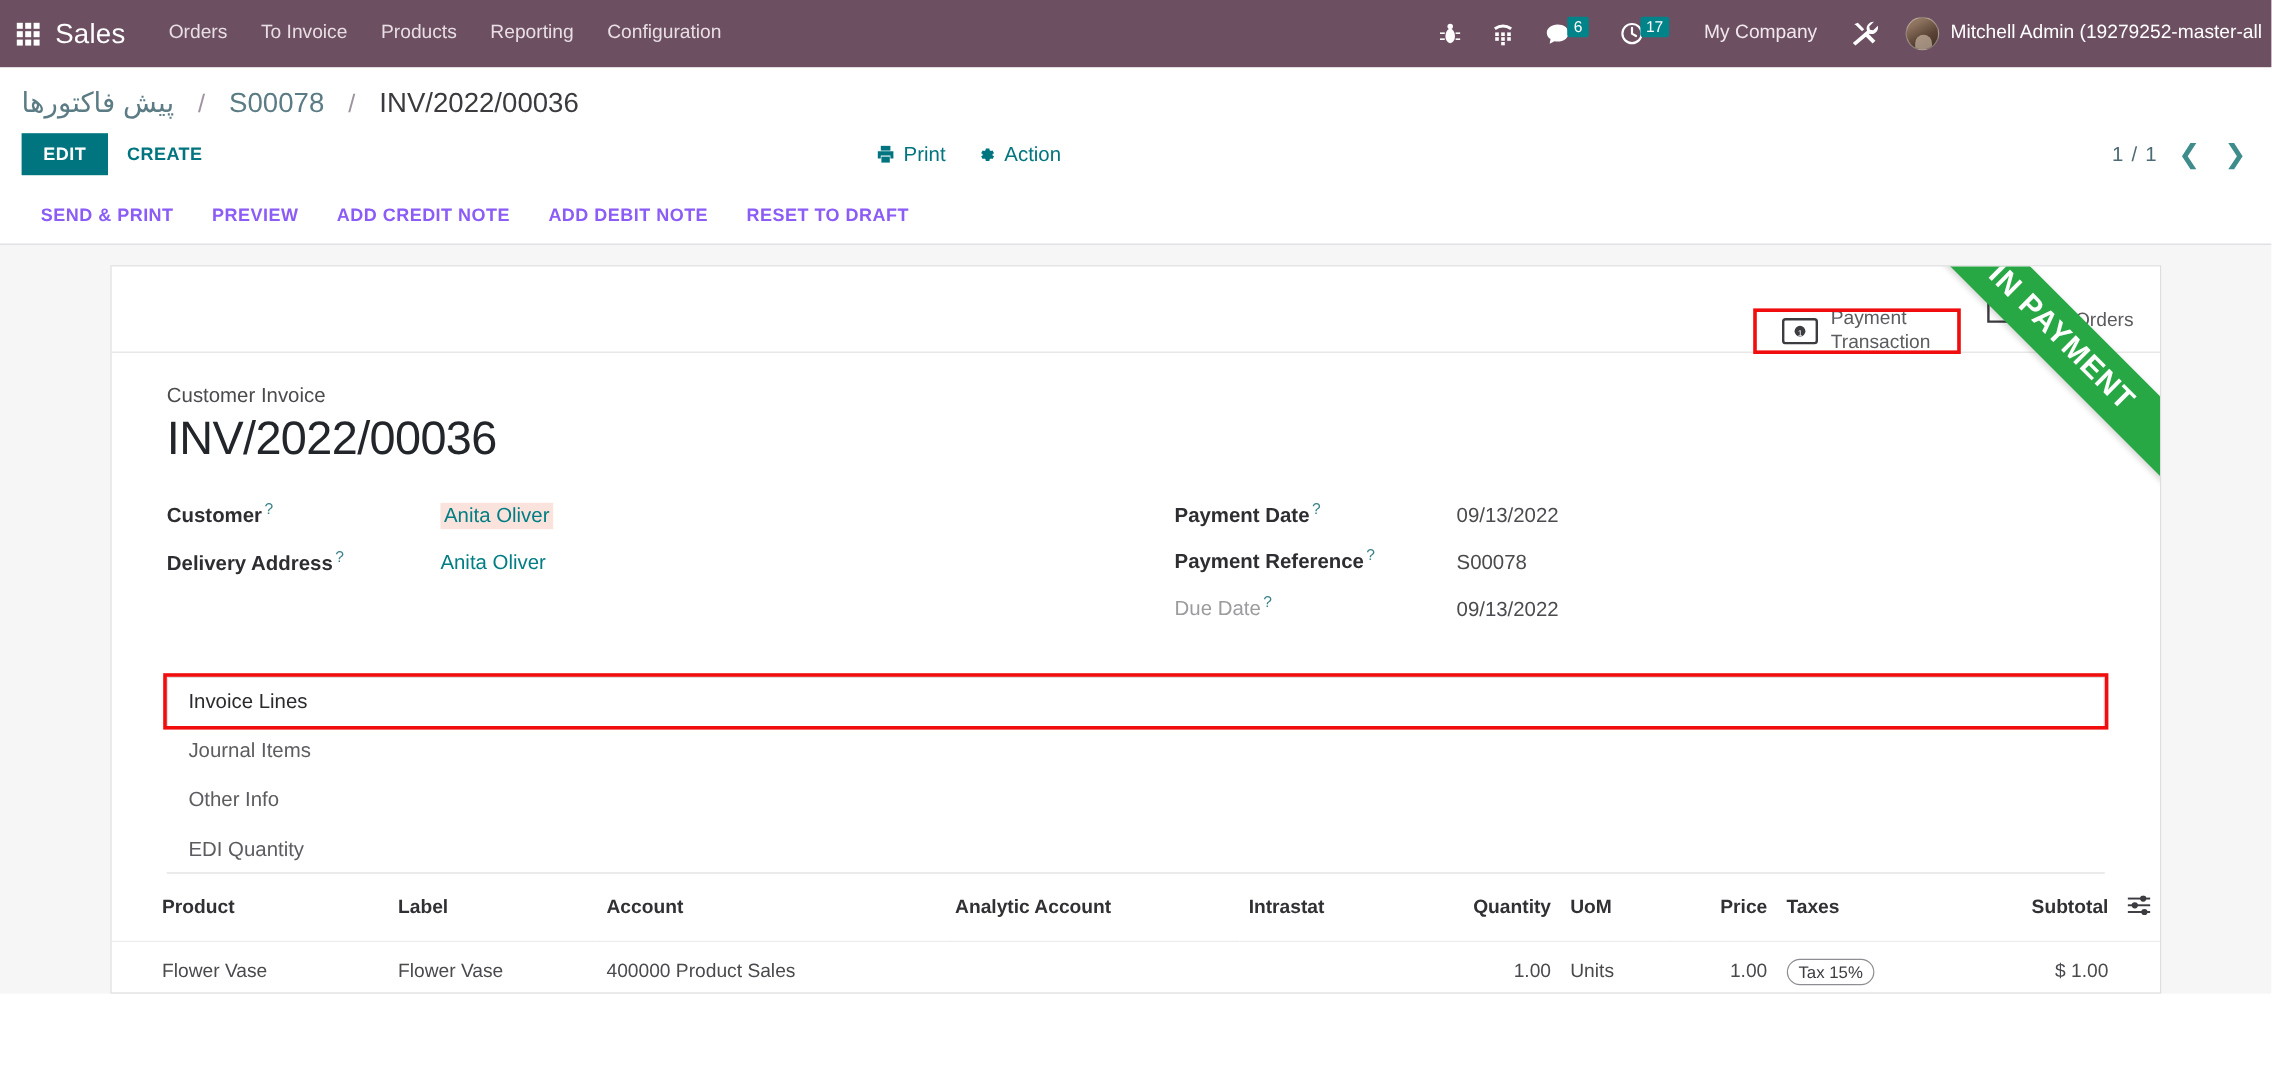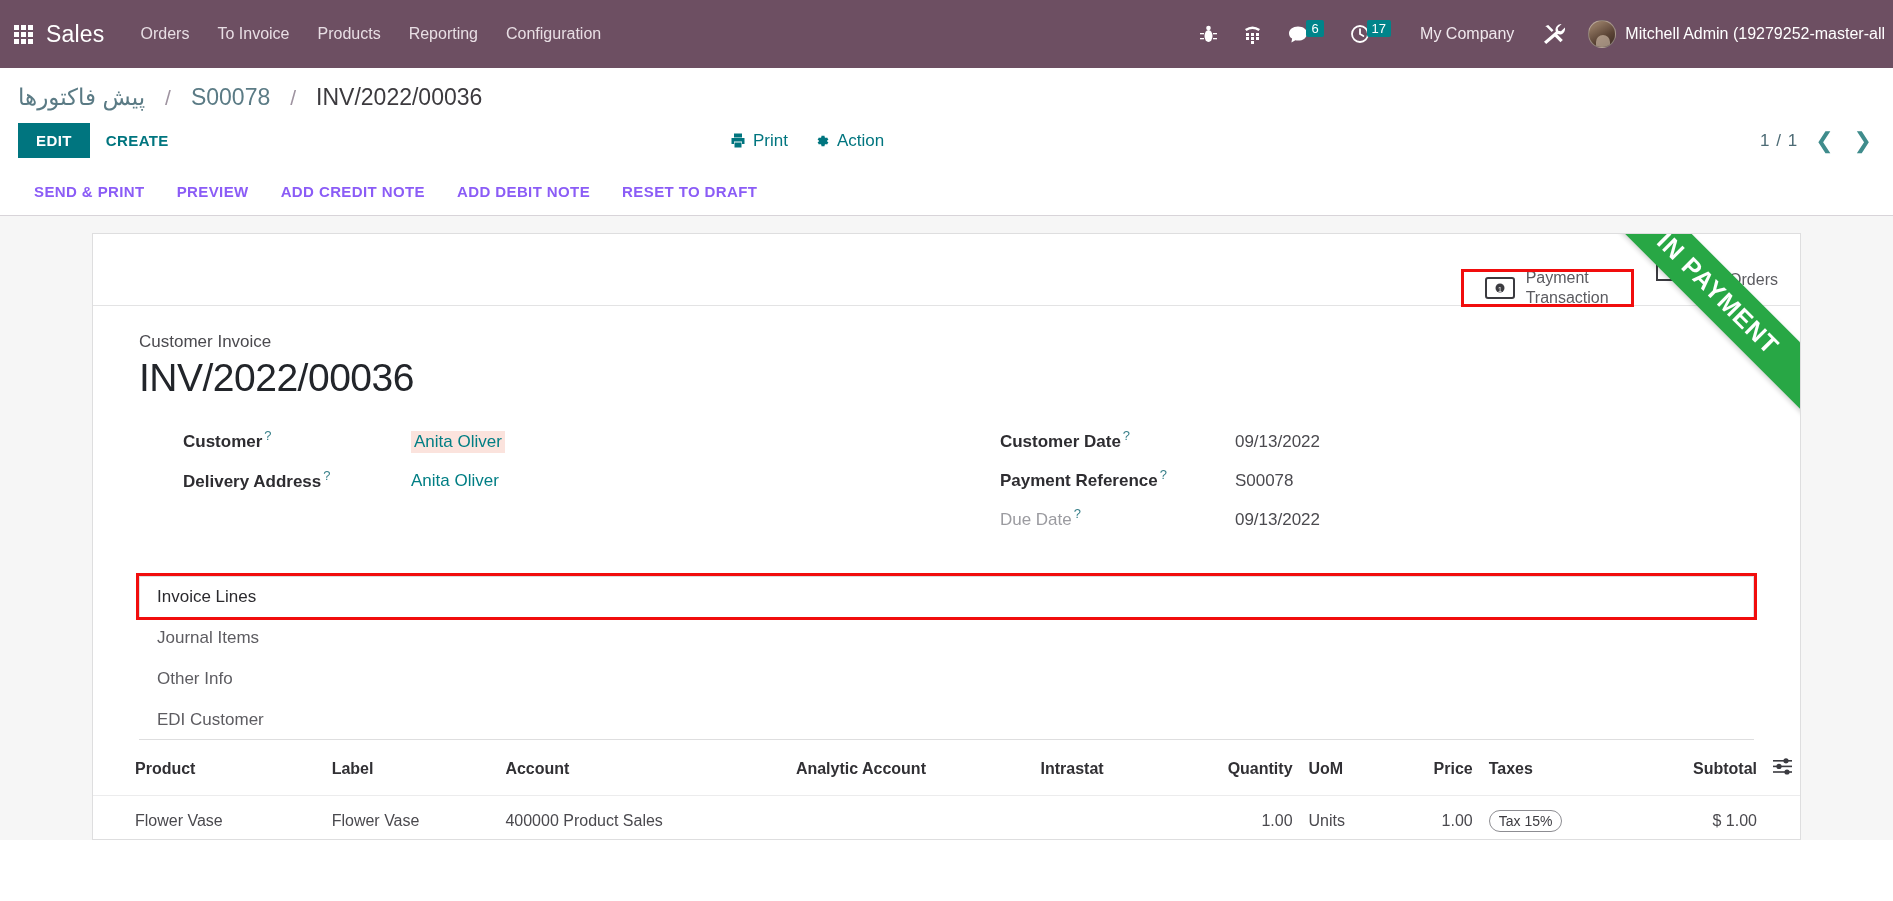--- a/index.html
+++ b/index.html
@@ -5,21 +5,21 @@
   * { box-sizing: border-box; margin: 0; padding: 0; }
   html, body {
     width: 1893px; height: 901px;
     font-family: "Liberation Sans", sans-serif;
     background: #ffffff;
     overflow: hidden;
   }
 
   
   .navbar {
-    height: 68px;
+    height: 56px;
     background: #6d4f62;
     display: flex;
     align-items: center;
     padding: 0 6px 0 0;
     color: #ffffff;
     position: relative;
   }
   .apps-grid {
     width: 46px; height: 52px;
     display: flex; align-items: center; justify-content: center;
@@ -191,21 +191,21 @@
   }
 
   
   .form-body { padding: 26px 46px 0 46px; }
   .rec-type { font-size: 17px; color: #4b4a4f; margin-bottom: 4px; }
   .rec-title {
     font-size: 39px; color: #22252a; font-weight: 400;
     letter-spacing: -.5px; margin-bottom: 28px;
   }
   .form-cols { display: flex; }
-  .col-left { width: 52%; margin-left: 44px; }
+  .col-left { width: 52%; }
   .col-right { width: 48%; }
   .frow { display: flex; align-items: baseline; margin-bottom: 15px; min-height: 24px; }
   .flabel {
     font-size: 17px; color: #2e2d31; font-weight: 700;
     width: 228px; flex: none;
   }
   .flabel.muted { color: #9b9ba0; font-weight: 400; }
   .flabel sup { color: #39808a; font-size: 13px; font-weight: 400; margin-left: 2px; }
   .fvalue { font-size: 17px; color: #4b4a4f; }
   .fvalue.link { color: #017e84; cursor: pointer; }
@@ -430,21 +430,21 @@
             <span class="flabel">
               <span>Delivery Address</span><sup>?</sup>
             </span>
             <span class="fvalue link">Anita Oliver</span>
           </div>
         </div>
 
         <div class="col-right">
           <div class="frow">
             <span class="flabel rcol">
-              <span>Customer Date</span><sup>?</sup>
+              <span>Payment Date</span><sup>?</sup>
             </span>
             <span class="fvalue">09/13/2022</span>
           </div>
           <div class="frow">
             <span class="flabel rcol">
               <span>Payment Reference</span><sup>?</sup>
             </span>
             <span class="fvalue">S00078</span>
           </div>
           <div class="frow">
@@ -455,21 +455,21 @@
           </div>
         </div>
 
       </div>
     </div>
 
     <div class="tabs">
       <div class="tab active tab-hl">Invoice Lines</div>
       <div class="tab">Journal Items</div>
       <div class="tab">Other Info</div>
-      <div class="tab">EDI Customer</div>
+      <div class="tab">EDI Quantity</div>
     </div>
 
     <div class="lines-wrap">
       <table class="lines">
         <thead>
           <tr>
             <th class="c-product">Product</th>
             <th>Label</th>
             <th>Account</th>
             <th>Analytic Account</th>

